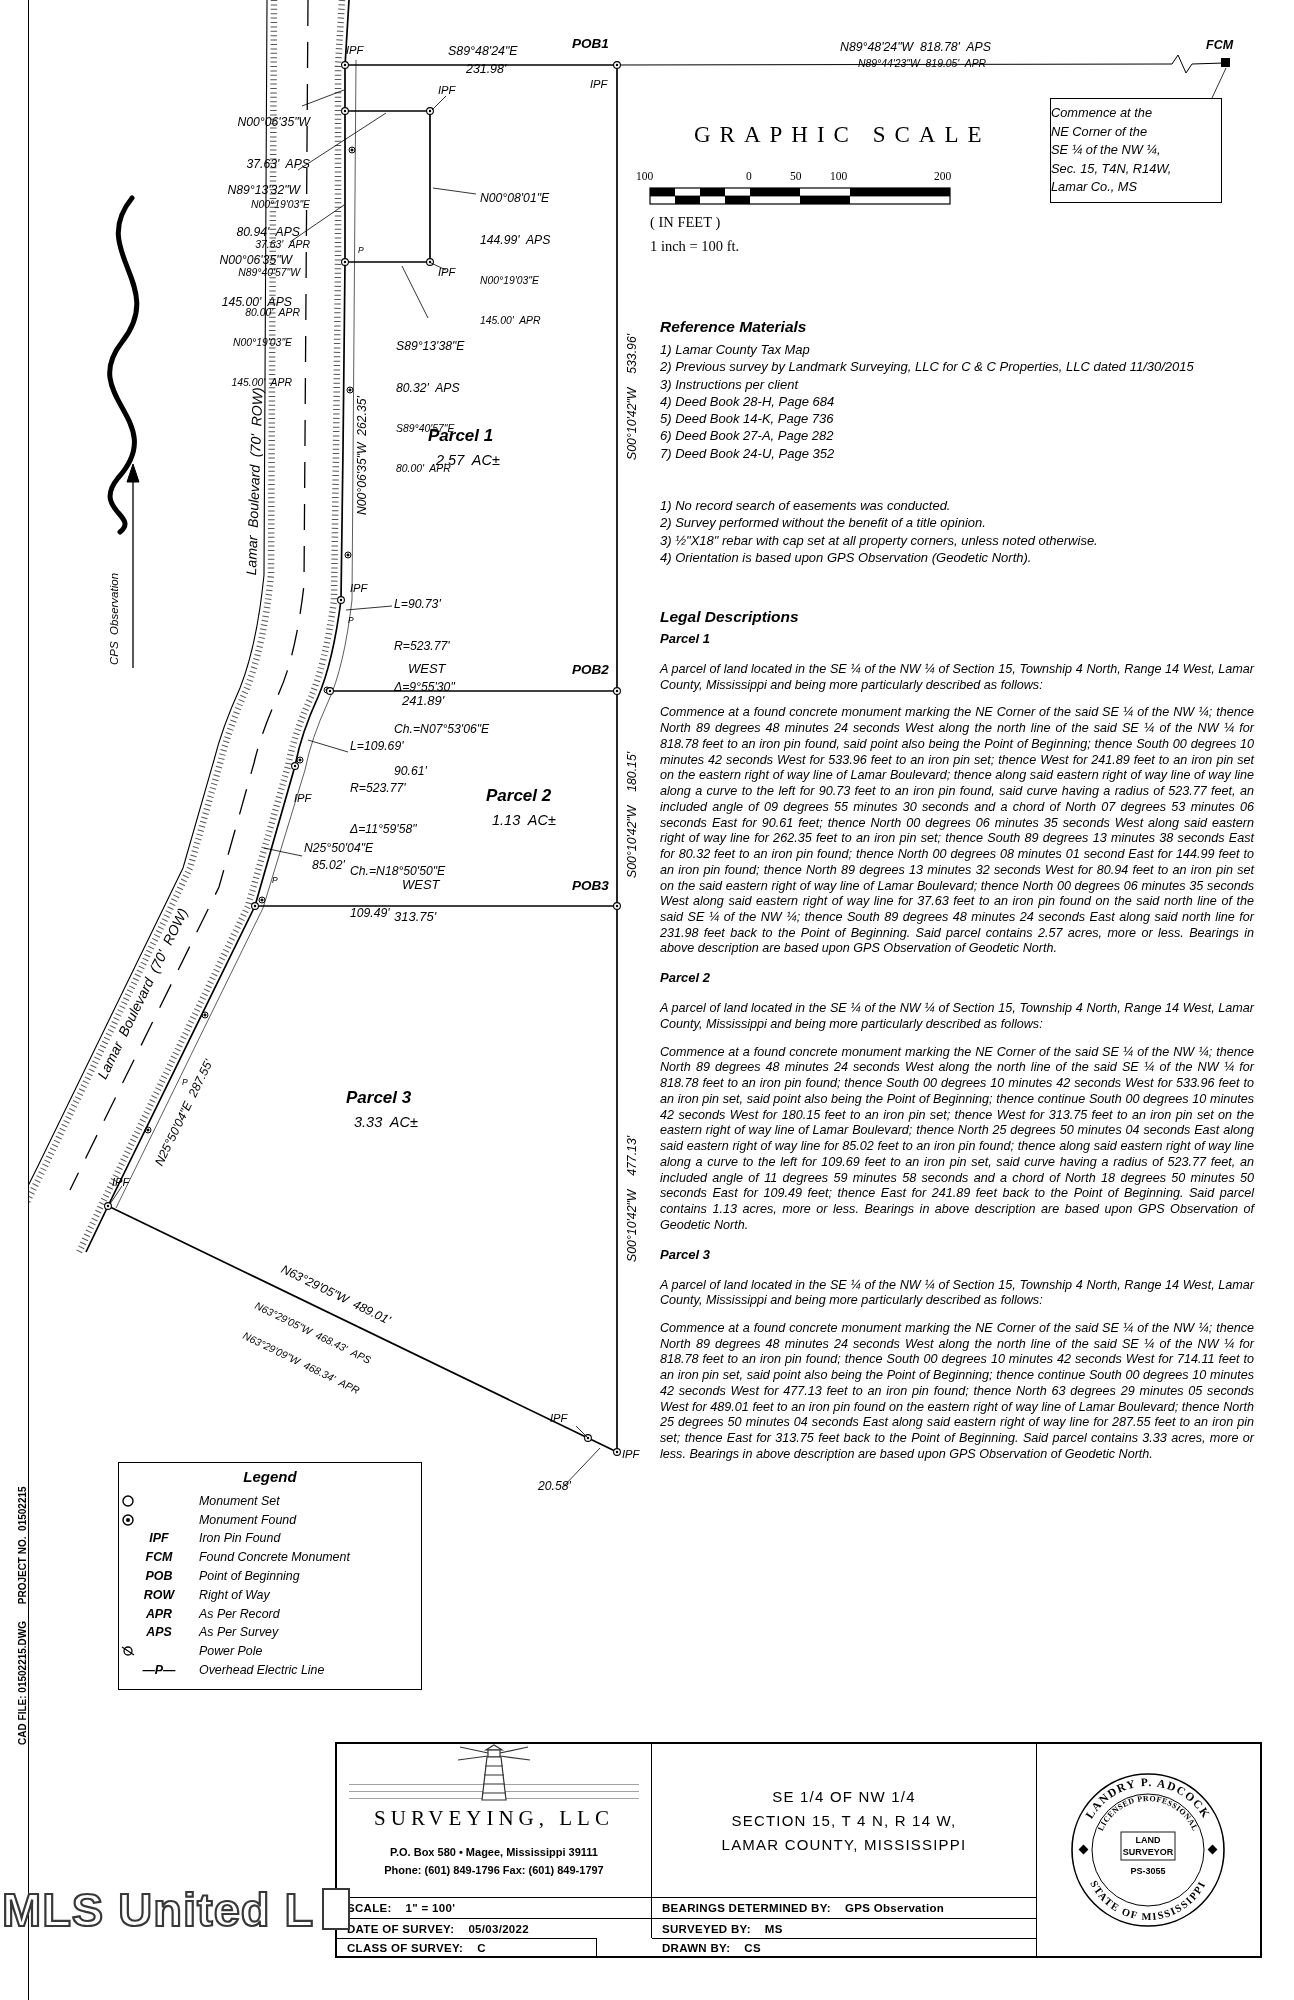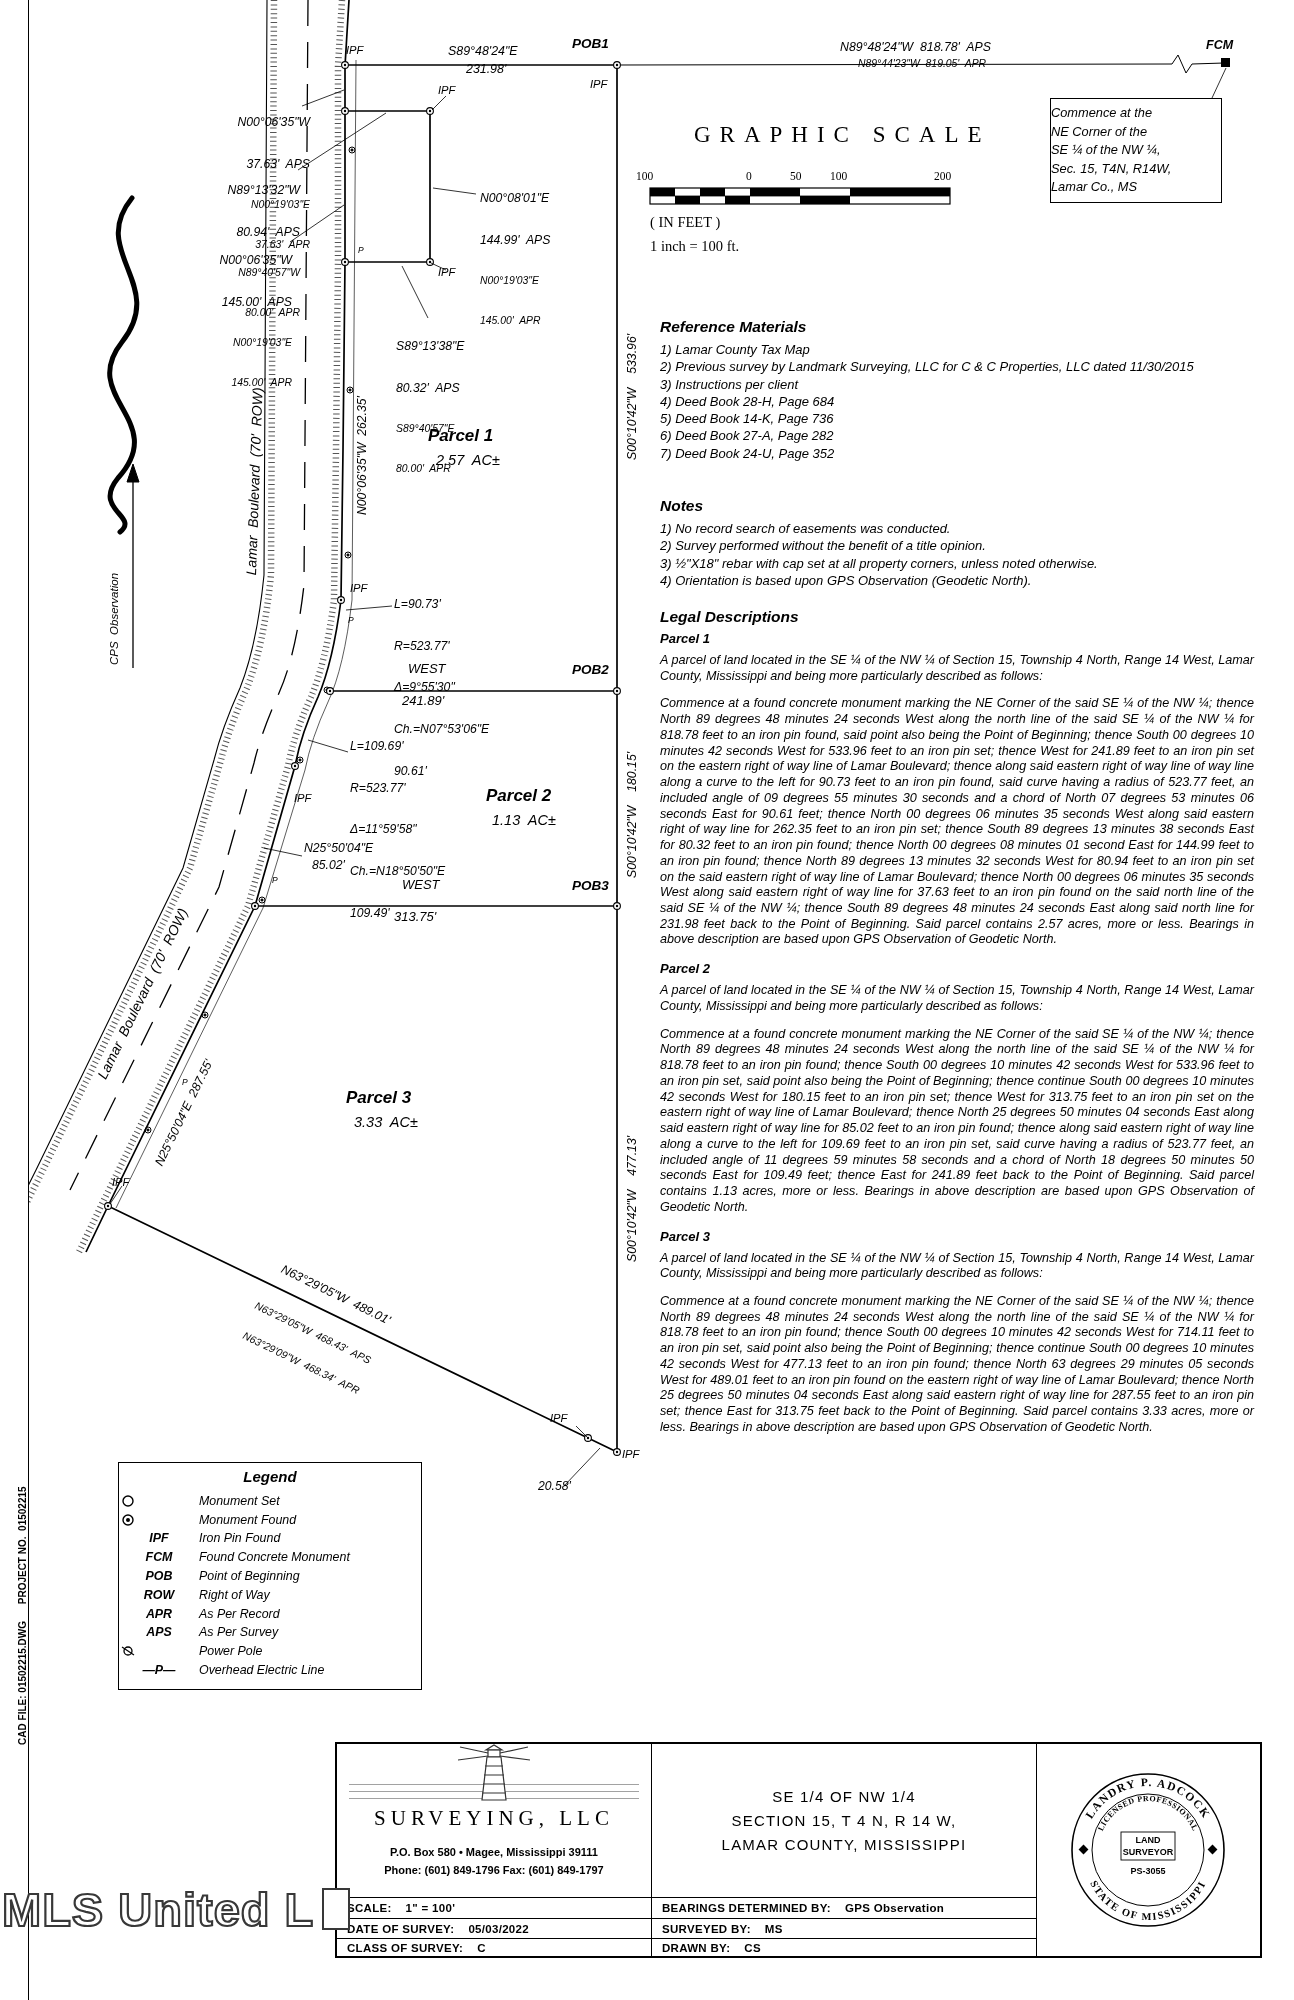--- a/index.html
+++ b/index.html
@@ -24,21 +24,21 @@
           font-family:"Liberation Serif",serif;font-size:14.5px;}
   .tick{position:absolute;z-index:3;font-size:11.5px;font-family:"Liberation Serif",serif;}
   
   #commence{position:absolute;left:1050px;top:98px;width:170px;z-index:3;border:1.6px solid #000;
             padding:5px 0;font-style:italic;font-size:12.8px;line-height:18.5px;background:#fff;}
   
   .rcol{position:absolute;left:660px;width:594px;z-index:3;font-style:italic;}
   .rhead{font-size:15.5px;font-weight:700;margin:0 0 5px 0;}
   .ritem{font-size:13px;line-height:1.33;padding-left:20px;text-indent:-20px;}
   .pname{font-size:13px;font-weight:700;margin:13px 0 0 0;}
-  .ppara{font-size:12.6px;line-height:1.25;text-align:justify;margin:7px 0 0 0;}
+  .ppara{font-size:12.6px;line-height:1.25;text-align:justify;margin:16px 0 0 0;}
   
   #legend{position:absolute;left:118px;top:1462px;width:302px;height:226px;z-index:5;
           border:1.8px solid #000;background:#fff;}
   .lg-title{text-align:center;font-style:italic;font-weight:700;font-size:15px;margin-top:5px;}
   .lg-row{display:flex;height:18.8px;align-items:flex-end;font-style:italic;font-size:12.4px;}
   .lg-sym{width:80px;text-align:center;font-weight:700;flex:0 0 80px;}
   .lg-lab{flex:1;}
   
   #tblock{position:absolute;left:335px;top:1742px;width:927px;height:216px;z-index:6;
           border:2.2px solid #000;background:#fff;box-sizing:border-box;}
@@ -318,21 +318,20 @@
     <div class="ritem">1)  Lamar County Tax Map</div>
     <div class="ritem">2)  Previous survey by Landmark Surveying, LLC for C &amp; C Properties, LLC dated 11/30/2015</div>
     <div class="ritem">3)  Instructions per client</div>
     <div class="ritem">4)  Deed Book 28-H, Page 684</div>
     <div class="ritem">5)  Deed Book 14-K, Page 736</div>
     <div class="ritem">6)  Deed Book 27-A, Page 282</div>
     <div class="ritem">7)  Deed Book 24-U, Page 352</div>
   </div>
 
   <div class="rcol" style="top:497px">
-    <div class="rhead">Notes</div>
     <div class="ritem">1)  No record search of easements was conducted.</div>
     <div class="ritem">2)  Survey performed without the benefit of a title opinion.</div>
     <div class="ritem">3)  ½"X18" rebar with cap set at all property corners, unless noted otherwise.</div>
     <div class="ritem">4)  Orientation is based upon GPS Observation (Geodetic North).</div>
   </div>
 
   <div class="rcol" style="top:608px">
     <div class="rhead">Legal Descriptions</div>
     <div class="pname" style="margin-top:2px">Parcel 1</div>
     <div class="ppara">A parcel of land located in the SE ¼ of the NW ¼ of Section 15, Township 4 North, Range 14 West, Lamar County, Mississippi and being more particularly described as follows:</div>
@@ -459,21 +458,21 @@
     </div>
 
     <div class="tb-row" style="left:0;top:154px;width:315px;height:20px;border-right:1.6px solid #000">
       <span>SCALE:</span>
       <span class="tb-val">1" = 100'</span>
     </div>
     <div class="tb-row" style="left:0;top:174px;width:315px;height:20px;border-top:1.2px solid #000;border-right:1.6px solid #000">
       <span>DATE OF SURVEY:</span>
       <span class="tb-val">05/03/2022</span>
     </div>
-    <div class="tb-row" style="left:0;top:194px;width:315px;height:18px;border-top:1.2px solid #000;border-right:1.6px solid #000">
+    <div class="tb-row" style="left:0;top:194px;width:260px;height:18px;border-top:1.2px solid #000;border-right:1.6px solid #000">
       <span>CLASS OF SURVEY:</span>
       <span class="tb-val">C</span>
     </div>
 
     <div class="tb-row" style="left:315px;top:154px;width:385px;height:20px;border-right:1.6px solid #000">
       <span>BEARINGS DETERMINED BY:</span>
       <span class="tb-val">GPS Observation</span>
     </div>
     <div class="tb-row" style="left:315px;top:174px;width:385px;height:20px;border-top:1.2px solid #000;border-right:1.6px solid #000">
       <span>SURVEYED BY:</span>

